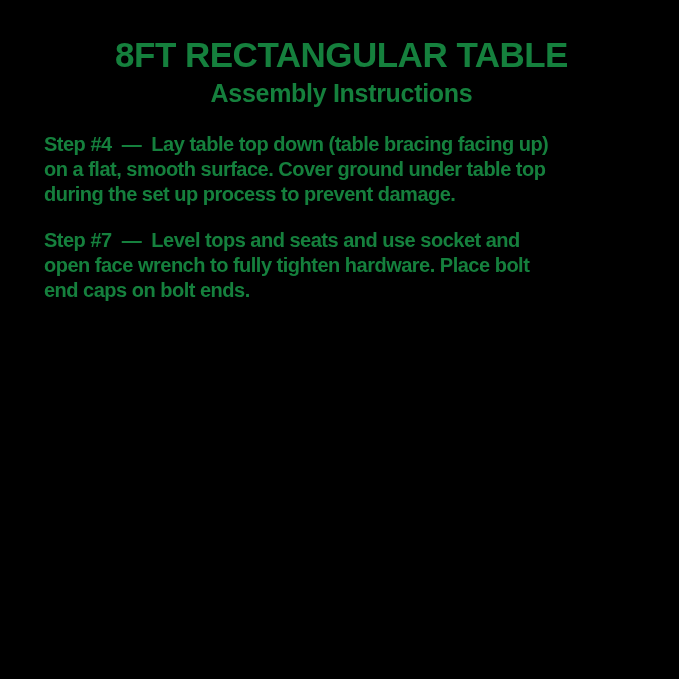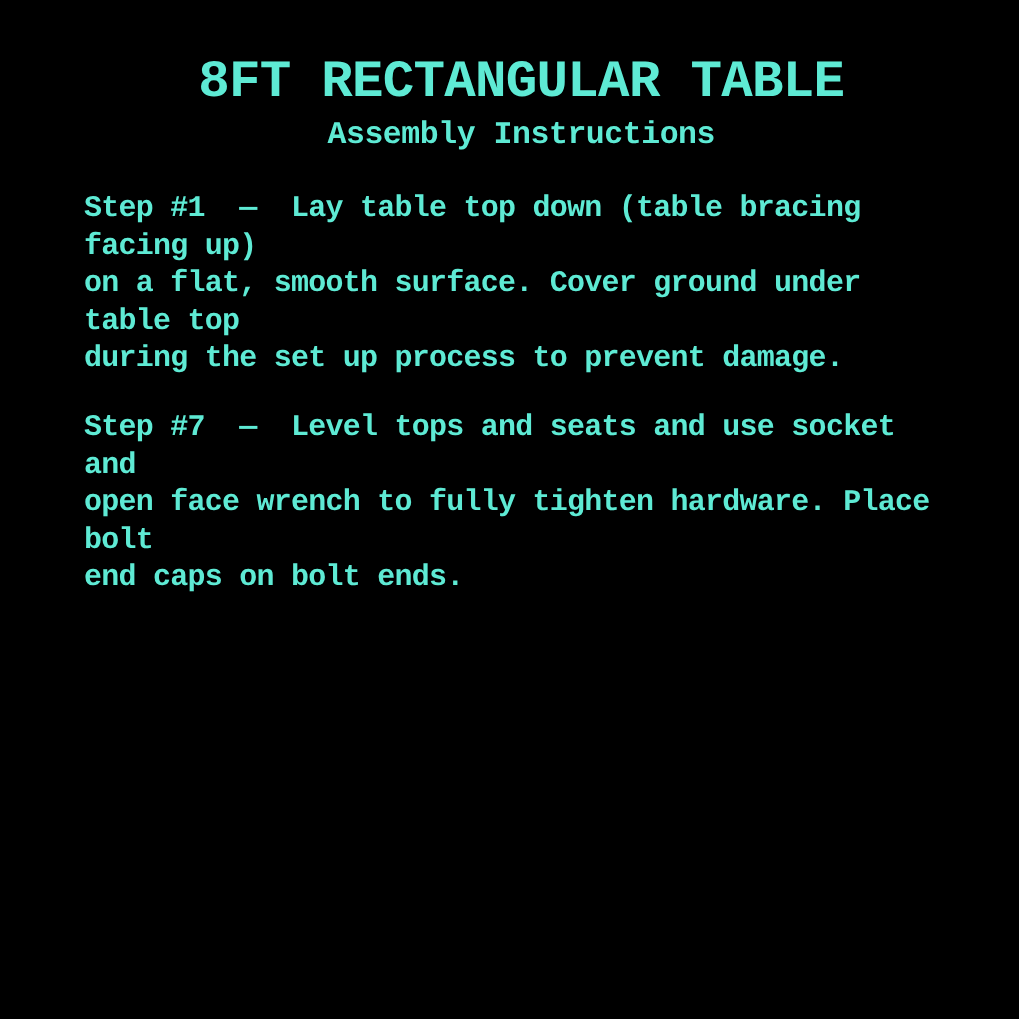--- a/index.html
+++ b/index.html
@@ -11,36 +11,35 @@
   }
   body {
     background: #000000;
     font-family: "Liberation Sans", sans-serif;
     -webkit-font-smoothing: antialiased;
   }
   .card {
     box-sizing: border-box;
     width: 679px;
     height: 679px;
-    padding: 34px 40px 20px 56px;
-    color: #5eead4;
-    font-family: Liberation Mono, monospace;
+    padding: 34px 40px 20px 44px;
+    color: #15803d;
   }
   .title {
     text-align: center;
     font-size: 35px;
     font-weight: 800;
     letter-spacing: -0.5px;
     line-height: 1.2;
     margin: 0 0 2px 0;
     white-space: nowrap;
   }
   .subtitle {
     text-align: center;
-    font-size: 21px;
+    font-size: 25px;
     font-weight: 800;
     letter-spacing: -0.3px;
     line-height: 1.2;
     margin: 0 0 24px 0;
   }
   .steps {
     font-size: 20px;
     font-weight: 700;
     letter-spacing: -0.5px;
   }
@@ -51,20 +50,20 @@
   }
 </style>
 </head>
 <body>
 
 <div class="card">
   <h1 class="title">8FT RECTANGULAR TABLE</h1>
   <h2 class="subtitle">Assembly Instructions</h2>
 
   <div class="steps">
-    <p class="step">Step #1  —  Lay table top down (table bracing facing up)
+    <p class="step">Step #4  —  Lay table top down (table bracing facing up)
 on a flat, smooth surface. Cover ground under table top
 during the set up process to prevent damage.</p>
     <p class="step">Step #7  —  Level tops and seats and use socket and
 open face wrench to fully tighten hardware. Place bolt
 end caps on bolt ends.</p>
   </div>
 </div>
 
 </body></html>

